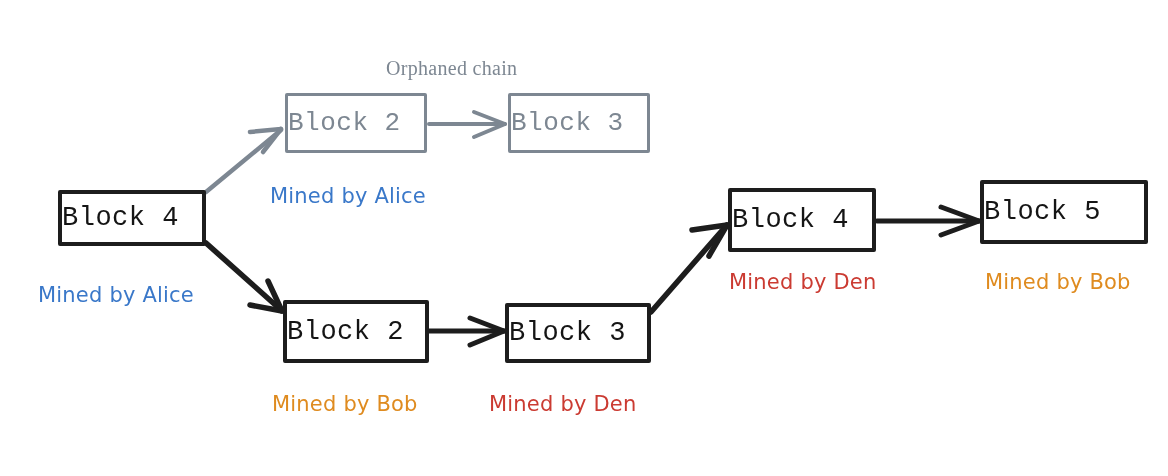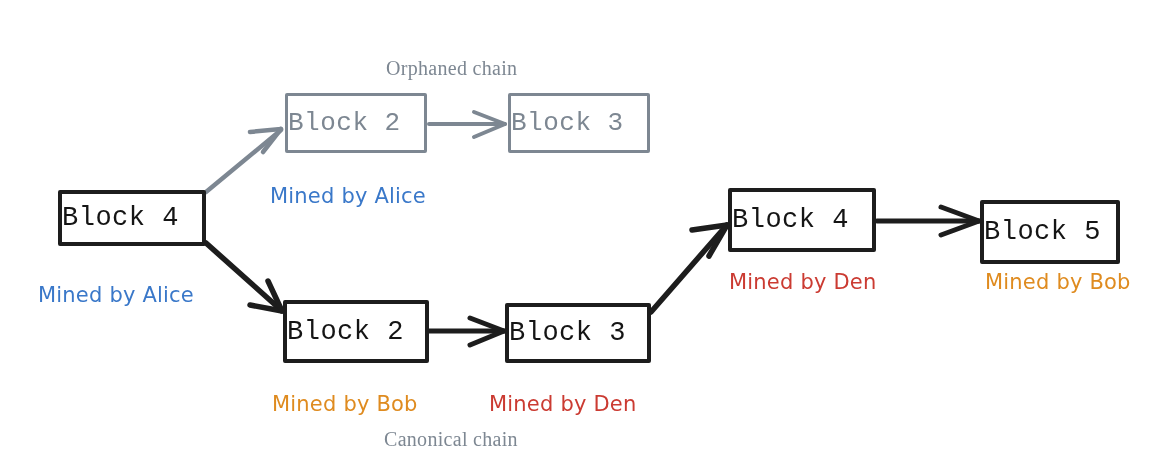--- a/index.html
+++ b/index.html
@@ -102,21 +102,20 @@
 
     <g>
       <path d="M877 221 L978 221" stroke="#1d1d1d" stroke-width="5" fill="none" stroke-linecap="round"></path>
       <path d="M979 221 L941 207" stroke="#1d1d1d" stroke-width="5" fill="none" stroke-linecap="round"></path>
       <path d="M979 221 L941 235" stroke="#1d1d1d" stroke-width="5" fill="none" stroke-linecap="round"></path>
     </g>
   </svg>
 
   <div class="chain-label" style="left:386px; top:57px;">Orphaned chain</div>
 
-  <div class="chain-label" style="left:384px; top:428px;">Canonical chain</div>
 
   <div class="block block-main" style="left:58px; top:190px; width:148px; height:56px;">
     <span>Block 4</span>
   </div>
   <div class="caption" style="left:38px; top:283px; color:#3a78c9;">Mined by Alice</div>
 
   <div class="block block-orphan" style="left:285px; top:93px; width:142px; height:60px;">
     <span>Block 2</span>
   </div>
   <div class="caption" style="left:270px; top:184px; color:#3a78c9;">Mined by Alice</div>
@@ -133,18 +132,18 @@
   <div class="block block-main" style="left:505px; top:303px; width:146px; height:60px;">
     <span>Block 3</span>
   </div>
   <div class="caption" style="left:489px; top:392px; color:#cb3b32;">Mined by Den</div>
 
   <div class="block block-main" style="left:728px; top:188px; width:148px; height:64px;">
     <span>Block 4</span>
   </div>
   <div class="caption" style="left:729px; top:270px; color:#cb3b32;">Mined by Den</div>
 
-  <div class="block block-main" style="left:980px; top:200px; width:140px; height:64px;">
+  <div class="block block-main" style="left:980px; top:180px; width:168px; height:64px;">
     <span>Block 5</span>
   </div>
   <div class="caption" style="left:985px; top:270px; color:#df8b1f;">Mined by Bob</div>
 
 </div>
 
 </body></html>

